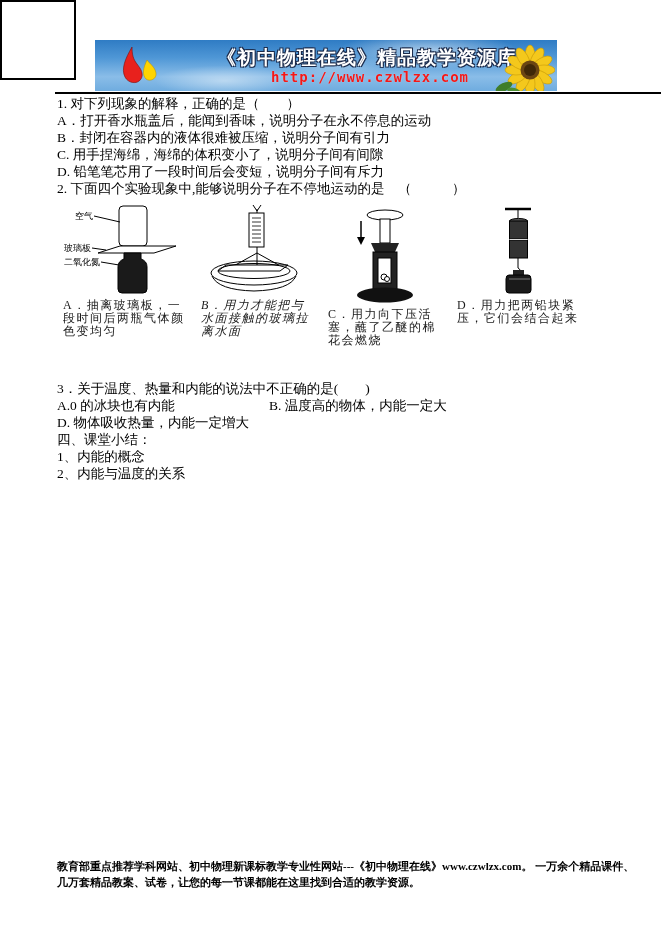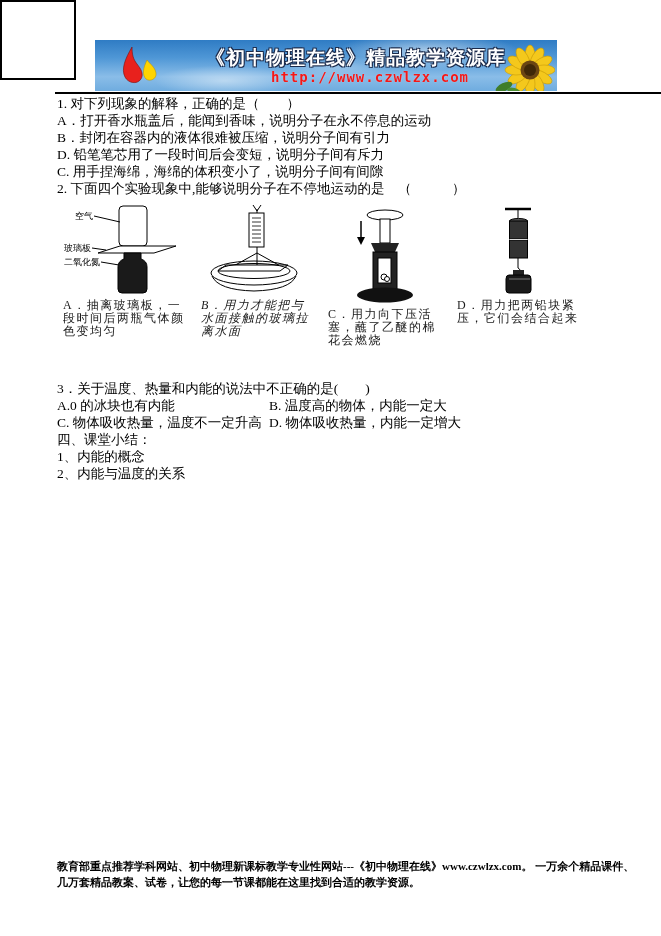--- a/index.html
+++ b/index.html
@@ -34,21 +34,21 @@
   .banner::before {
     content: "";
     position: absolute; inset: 0;
     background:
       radial-gradient(ellipse 130px 26px at 72% 22%, rgba(255,255,255,.55), rgba(255,255,255,0) 70%),
       radial-gradient(ellipse 100px 22px at 28% 80%, rgba(255,255,255,.45), rgba(255,255,255,0) 70%),
       radial-gradient(ellipse 80px 16px at 52% 52%, rgba(255,255,255,.30), rgba(255,255,255,0) 70%);
   }
   .banner-logo { position: absolute; left: 22px; top: 5px; width: 46px; height: 42px; }
   .banner-title {
-    position: absolute; left: 75px; top: 5px; width: 372px;
+    position: absolute; left: 86px; top: 5px; width: 372px;
     text-align: center;
     font-family: "Liberation Sans", sans-serif;
     font-size: 19px; font-weight: bold; color: #ffffff;
     letter-spacing: 1px; white-space: nowrap;
     text-shadow: 1px 1px 0 #1b2a4a, -1px -1px 0 #1b2a4a, 1px -1px 0 #1b2a4a, -1px 1px 0 #1b2a4a;
   }
   .banner-url {
     position: absolute; left: 150px; top: 29px; width: 250px;
     text-align: center;
     font-family: "DejaVu Sans Mono", monospace;
@@ -134,22 +134,22 @@
     </svg>
   </div>
 
   <div class="header-rule"></div>
 
   <div class="main">
 
     <div class="line">1. 对下列现象的解释，正确的是（　　）</div>
     <div class="line">A．打开香水瓶盖后，能闻到香味，说明分子在永不停息的运动</div>
     <div class="line">B．封闭在容器内的液体很难被压缩，说明分子间有引力</div>
+    <div class="line">C. 用手捏海绵，海绵的体积变小了，说明分子间有间隙</div>
     <div class="line">D. 铅笔笔芯用了一段时间后会变短，说明分子间有斥力</div>
-    <div class="line">C. 用手捏海绵，海绵的体积变小了，说明分子间有间隙</div>
 
     <div class="line">2. 下面四个实验现象中,能够说明分子在不停地运动的是　（　　　）</div>
 
     <div class="figs">
 
       <figure class="fig fig-a" style="margin:0;">
         <div class="art">
           <svg width="132" height="94" viewBox="0 0 132 94">
             <rect x="57" y="5" width="28" height="40" rx="4" fill="#fff" stroke="#000"></rect>
             <polygon points="36,52 58,45 114,45 92,52" fill="#fff" stroke="#000"></polygon>
@@ -230,21 +230,20 @@
 
     </div>
 
     <div class="q3">
       <div class="line">3．关于温度、热量和内能的说法中不正确的是(　　)</div>
       <div class="opt-row">
         <div class="c1 line">A.0 的冰块也有内能</div>
         <div class="line">B. 温度高的物体，内能一定大</div>
       </div>
       <div class="opt-row">
-        <div class="c1 line">C. 物体吸收热量，温度不一定升高</div>
         <div class="line">D. 物体吸收热量，内能一定增大</div>
       </div>
     </div>
 
     <div class="line">四、课堂小结：</div>
     <div class="line">1、内能的概念</div>
     <div class="line">2、内能与温度的关系</div>
 
   </div>
 

